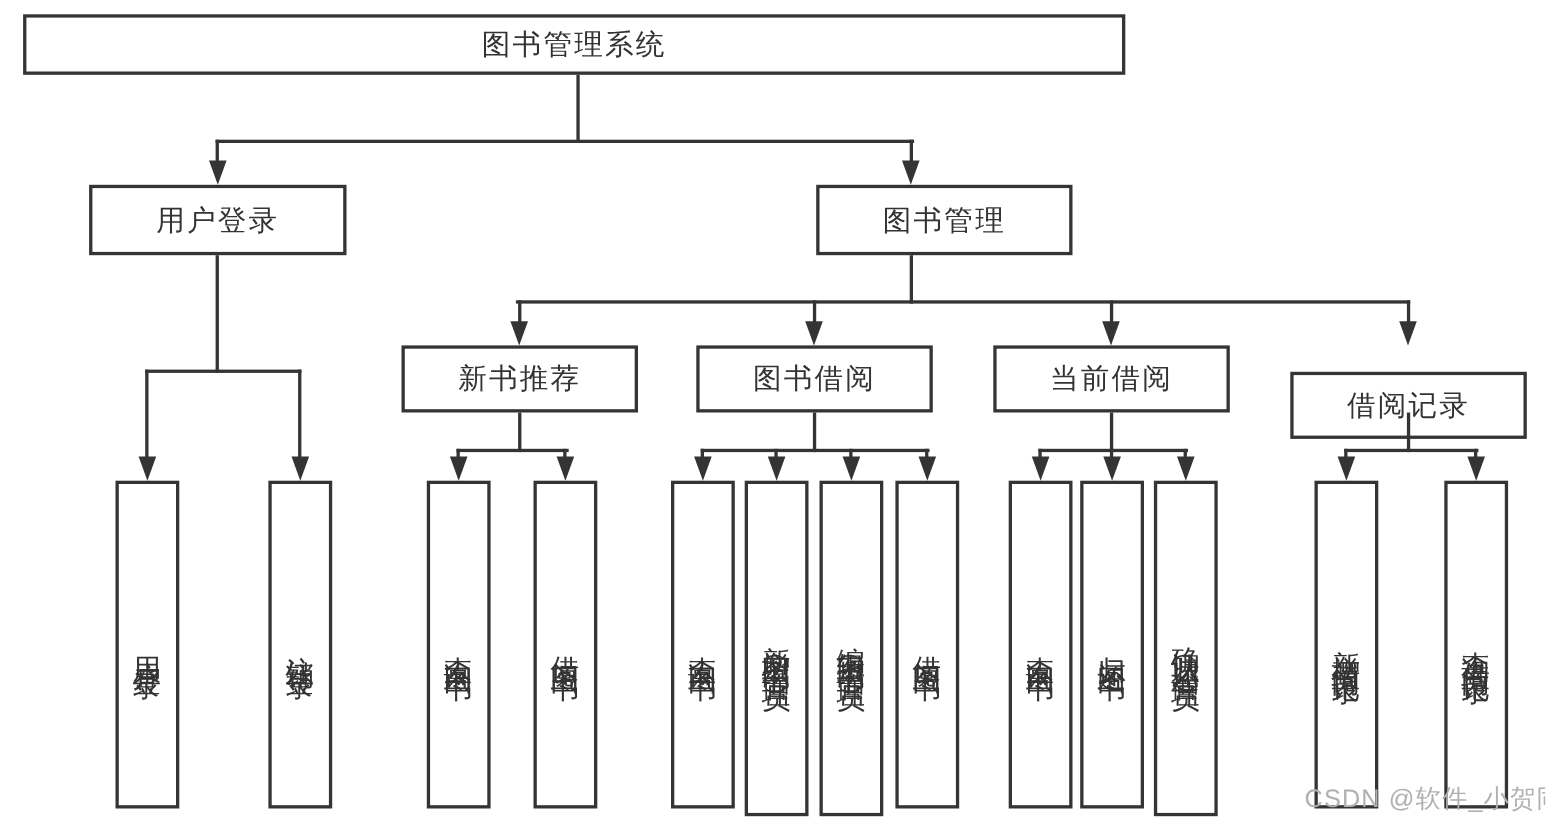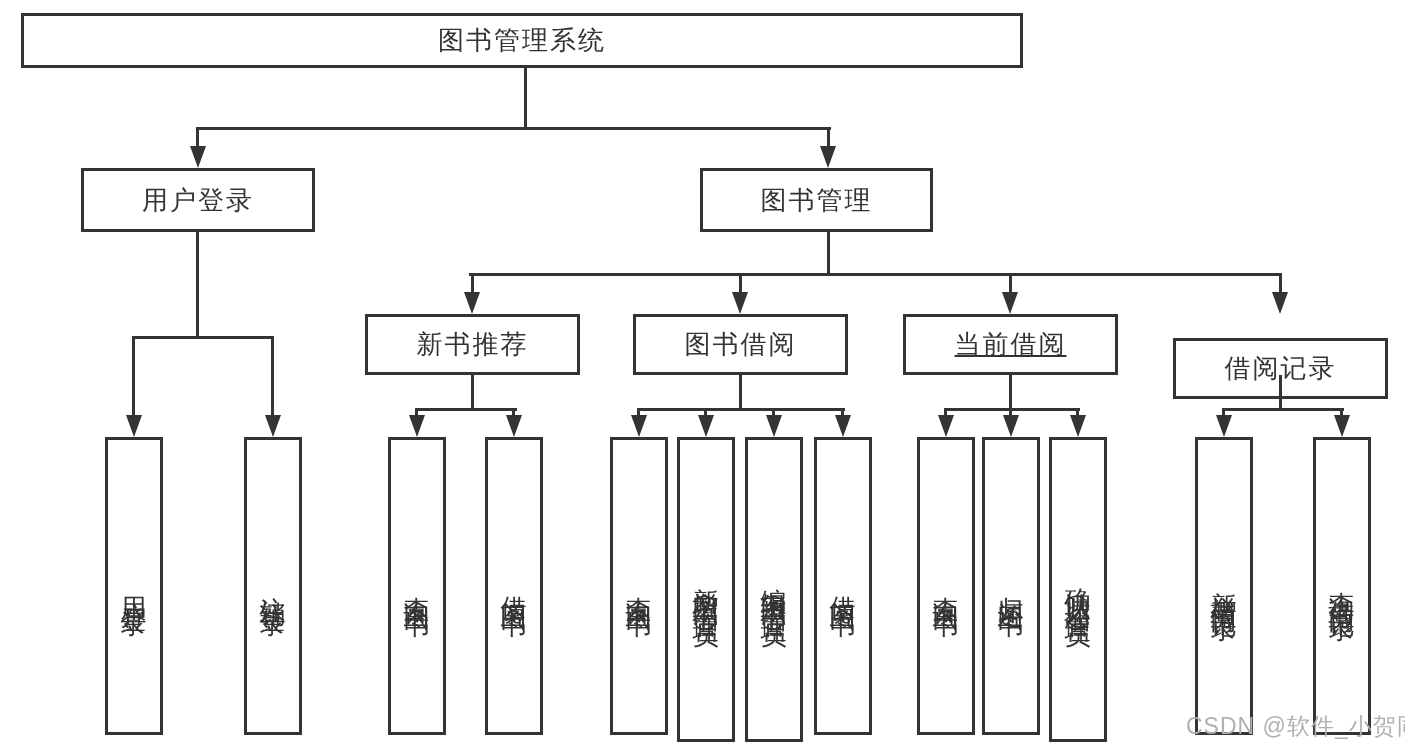--- a/index.html
+++ b/index.html
@@ -57,25 +57,25 @@
   }
 </style>
 </head>
 <body>
 
 <div class="canvas">
 
   <div class="node" style="left:21px; top:13px; width:1002px; height:55px;">图书管理系统</div>
 
   <div class="node" style="left:81px; top:168px; width:234px; height:64px;">用户登录</div>
-  <div class="node" style="left:700px; top:168px; width:233px; height:64px;">图书管理</div>
+  <div class="node" style="left:742px; top:168px; width:233px; height:64px;">图书管理</div>
 
   <div class="node" style="left:633px; top:314px; width:215px; height:61px;">图书借阅</div>
   <div class="node" style="left:365px; top:314px; width:215px; height:61px;">新书推荐</div>
-  <div class="node" style="left:903px; top:314px; width:215px; height:61px;text-decoration:underline;">当前借阅</div>
+  <div class="node" style="left:903px; top:314px; width:215px; height:61px;">当前借阅</div>
   <div class="node" style="left:1173px; top:314px; width:215px; height:61px;margin-top:24px;">借阅记录</div>
 
   <div class="node leaf" style="left:105px; top:437px; width:58px; height:298px;">用户登录</div>
   <div class="node leaf" style="left:244px; top:437px; width:58px; height:298px;">注销登录</div>
 
   <div class="node leaf" style="left:388px; top:437px; width:58px; height:298px;">查询图书</div>
   <div class="node leaf" style="left:485px; top:437px; width:58px; height:298px;">借阅图书</div>
 
   <div class="node leaf" style="left:610px; top:437px; width:58px; height:298px;">查询图书</div>
   <div class="node leaf" style="left:677px; top:437px; width:58px; height:305px;">新增图书（管理员）</div>

